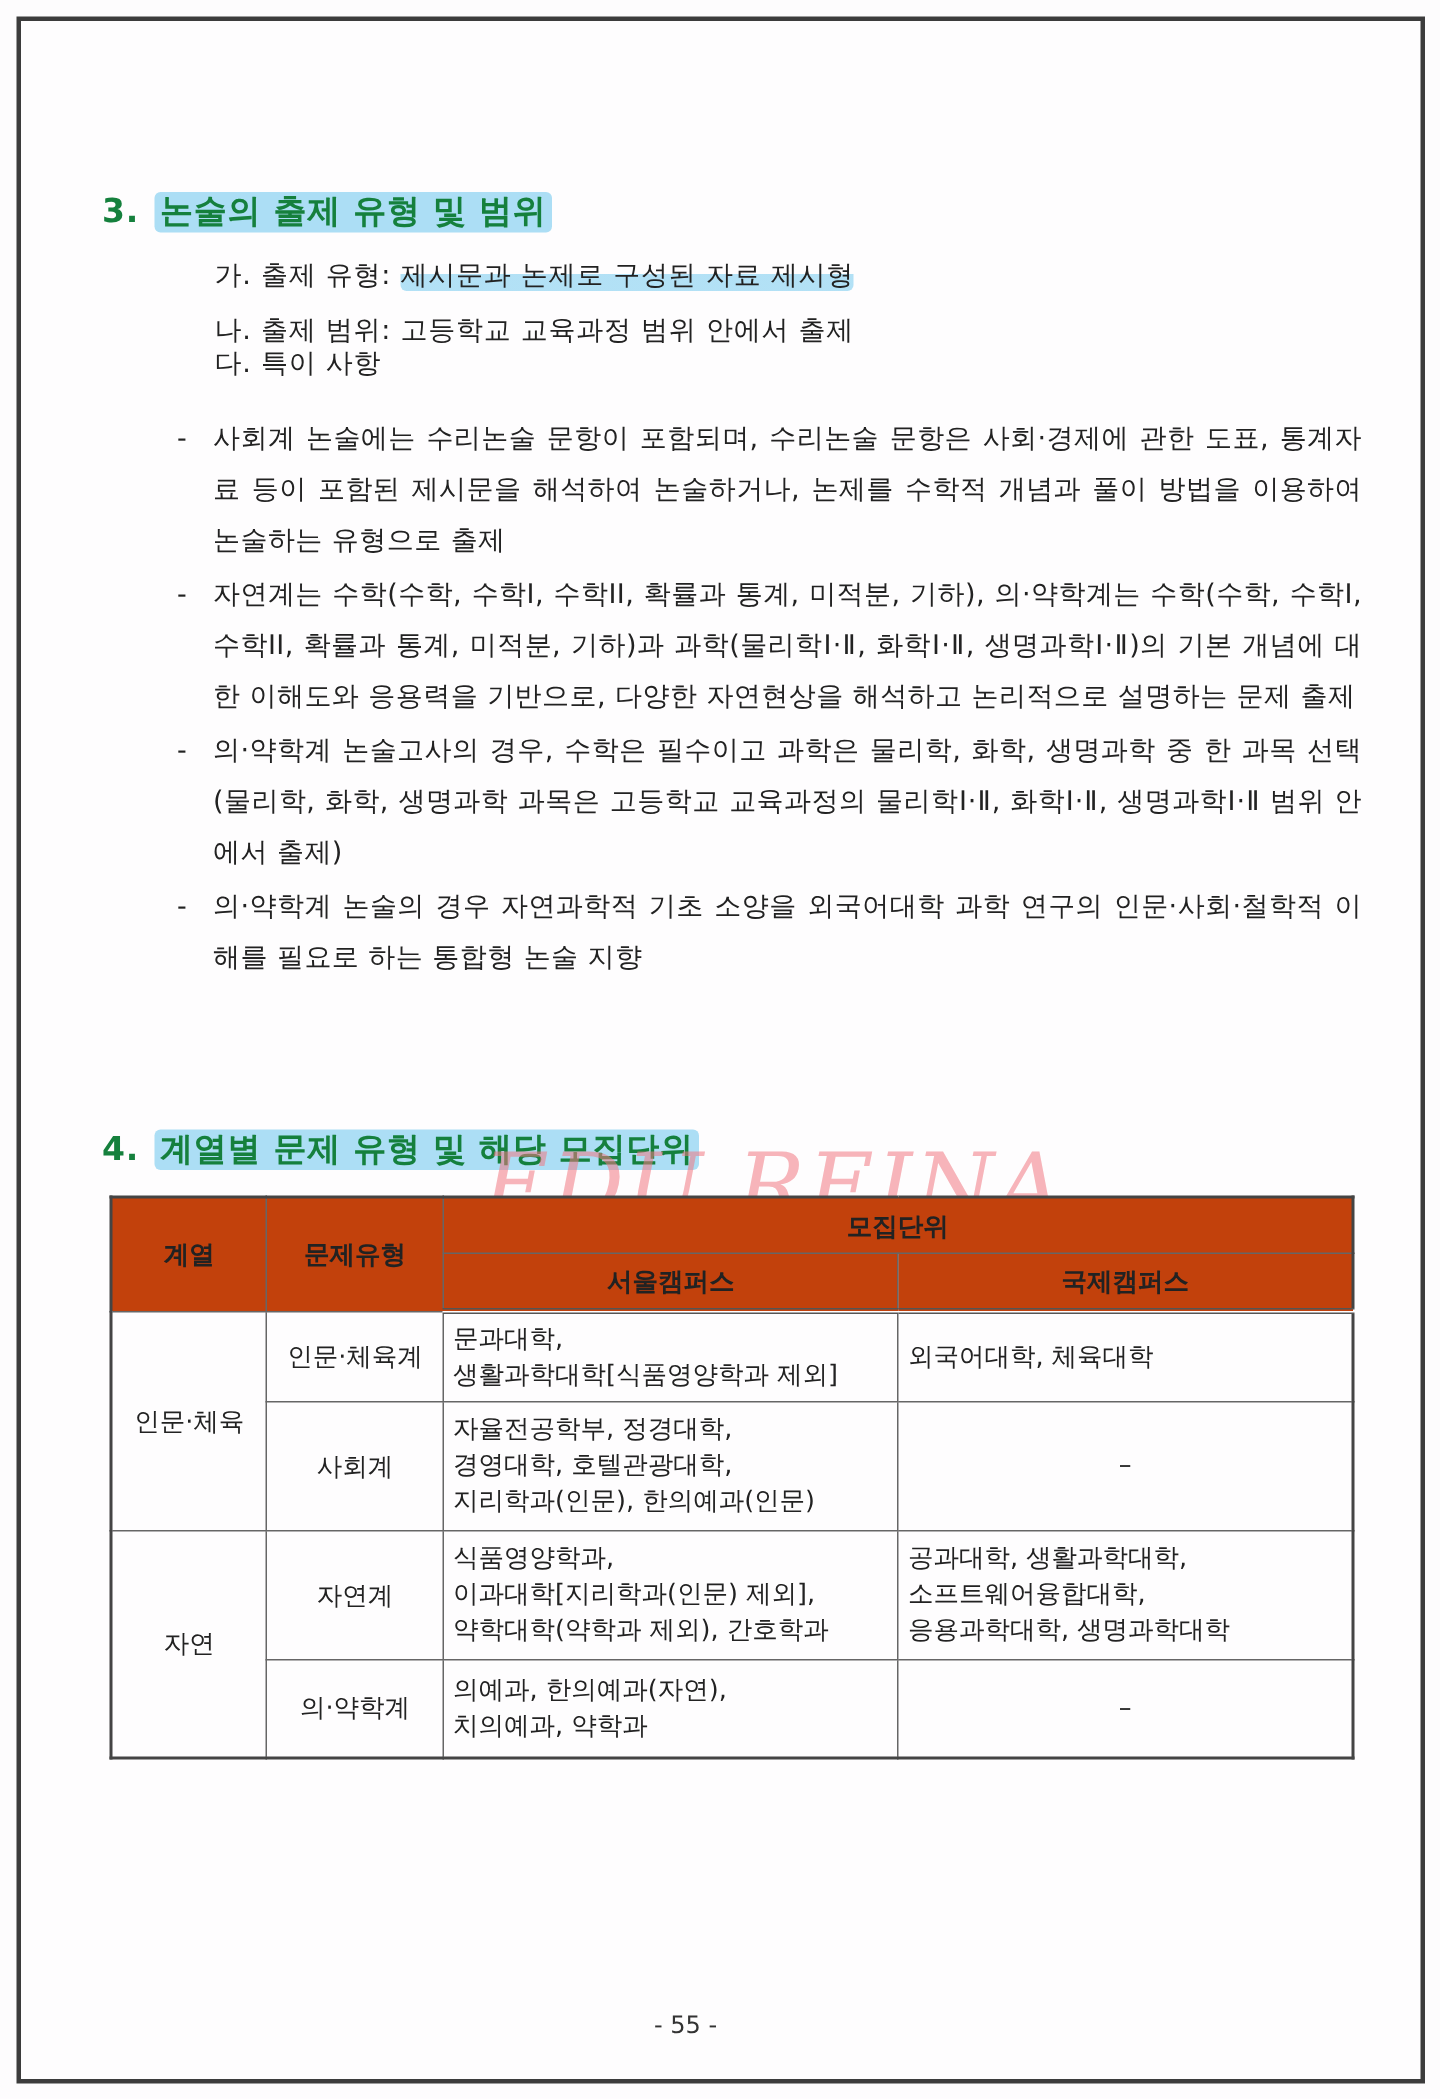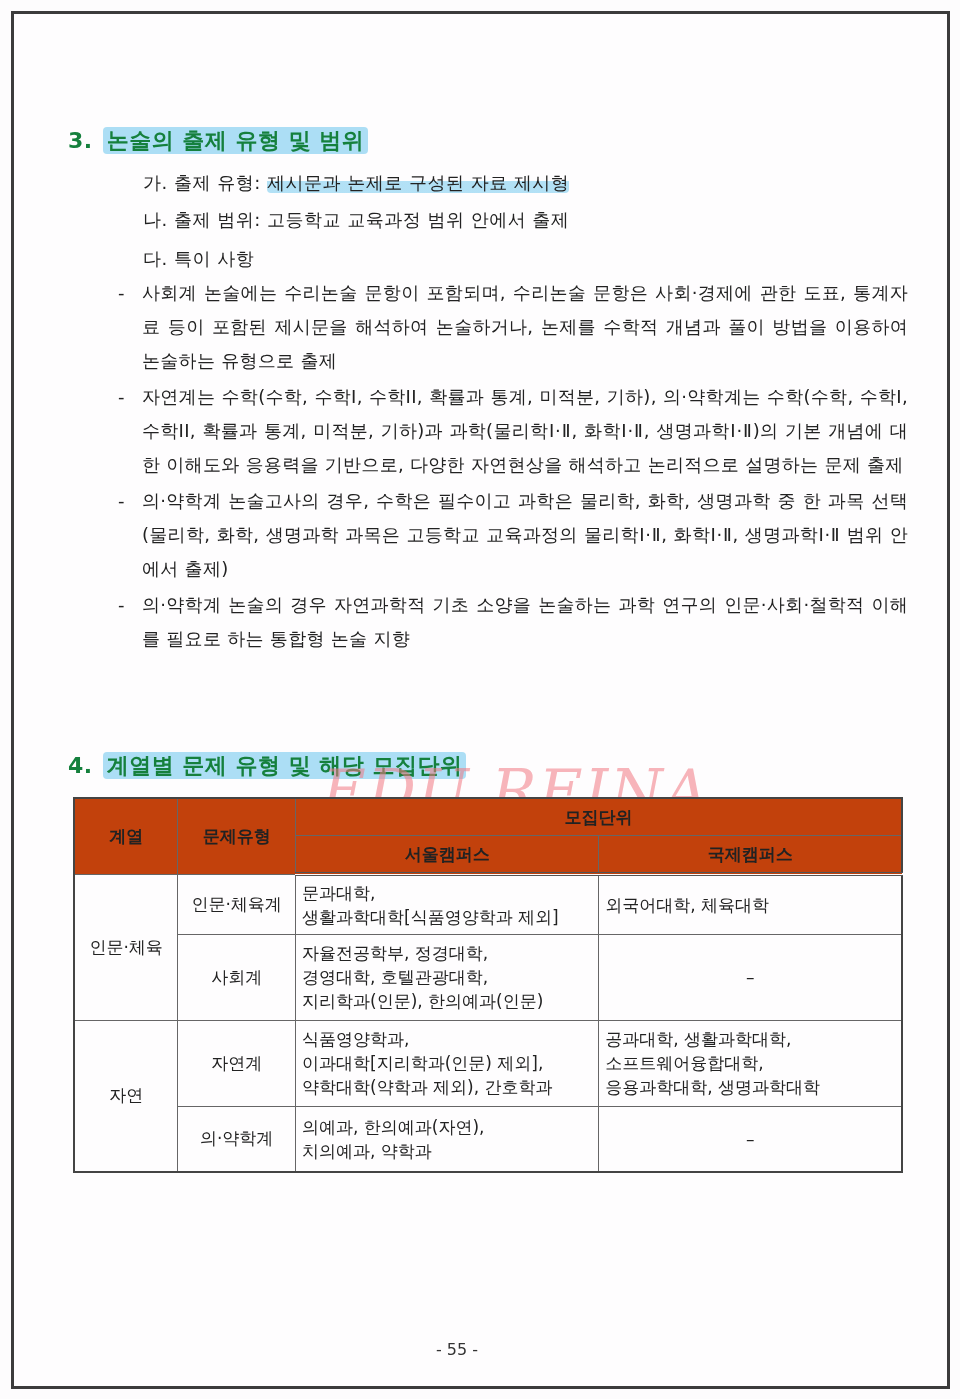--- a/index.html
+++ b/index.html
@@ -67,40 +67,40 @@
 </div>
 
 <div class="sub-item" style="top:171px;">
   <span>가. 출제 유형:</span>
   <span class="hl-under">제시문과 논제로 구성된 자료 제시형</span>
 </div>
 <div class="sub-item" style="top:208px;">
   <span>나. 출제 범위:</span>
   <span>고등학교 교육과정 범위 안에서 출제</span>
 </div>
-<div class="sub-item" style="top:247px;">
+<div class="sub-item" style="top:230px;">
   <span>다. 특이 사항</span>
 </div>
 
 <div class="bullets" style="top:276px;">
   <div class="bullet">
     <span class="dash">-</span>
     <span class="txt">사회계 논술에는 수리논술 문항이 포함되며, 수리논술 문항은 사회·경제에 관한 도표, 통계자료 등이 포함된 제시문을 해석하여 논술하거나, 논제를 수학적 개념과 풀이 방법을 이용하여 논술하는 유형으로 출제</span>
   </div>
   <div class="bullet">
     <span class="dash">-</span>
     <span class="txt">자연계는 수학(수학, 수학I, 수학II, 확률과 통계, 미적분, 기하), 의·약학계는 수학(수학, 수학I, 수학II, 확률과 통계, 미적분, 기하)과 과학(물리학Ⅰ·Ⅱ, 화학Ⅰ·Ⅱ, 생명과학Ⅰ·Ⅱ)의 기본 개념에 대한 이해도와 응용력을 기반으로, 다양한 자연현상을 해석하고 논리적으로 설명하는 문제 출제</span>
   </div>
   <div class="bullet">
     <span class="dash">-</span>
     <span class="txt">의·약학계 논술고사의 경우, 수학은 필수이고 과학은 물리학, 화학, 생명과학 중 한 과목 선택(물리학, 화학, 생명과학 과목은 고등학교 교육과정의 물리학Ⅰ·Ⅱ, 화학Ⅰ·Ⅱ, 생명과학Ⅰ·Ⅱ 범위 안에서 출제)</span>
   </div>
   <div class="bullet">
     <span class="dash">-</span>
-    <span class="txt">의·약학계 논술의 경우 자연과학적 기초 소양을 논술하는 과학 연구의 인문·사회·철학적 이해를 필요로 하는 통합형 논술 지향</span>
+    <span class="txt">의·약학계 논술의 경우 자연과학적 기초 소양을 외국어대학 과학 연구의 인문·사회·철학적 이해를 필요로 하는 통합형 논술 지향</span>
   </div>
 </div>
 
 <div class="sec-title" style="top:751px;">
   <span class="num">4.</span><span class="hl">계열별 문제 유형 및 해당 모집단위</span>
 </div>
 
 <div class="watermark">EDU REINA</div>
 
 <table class="units">

